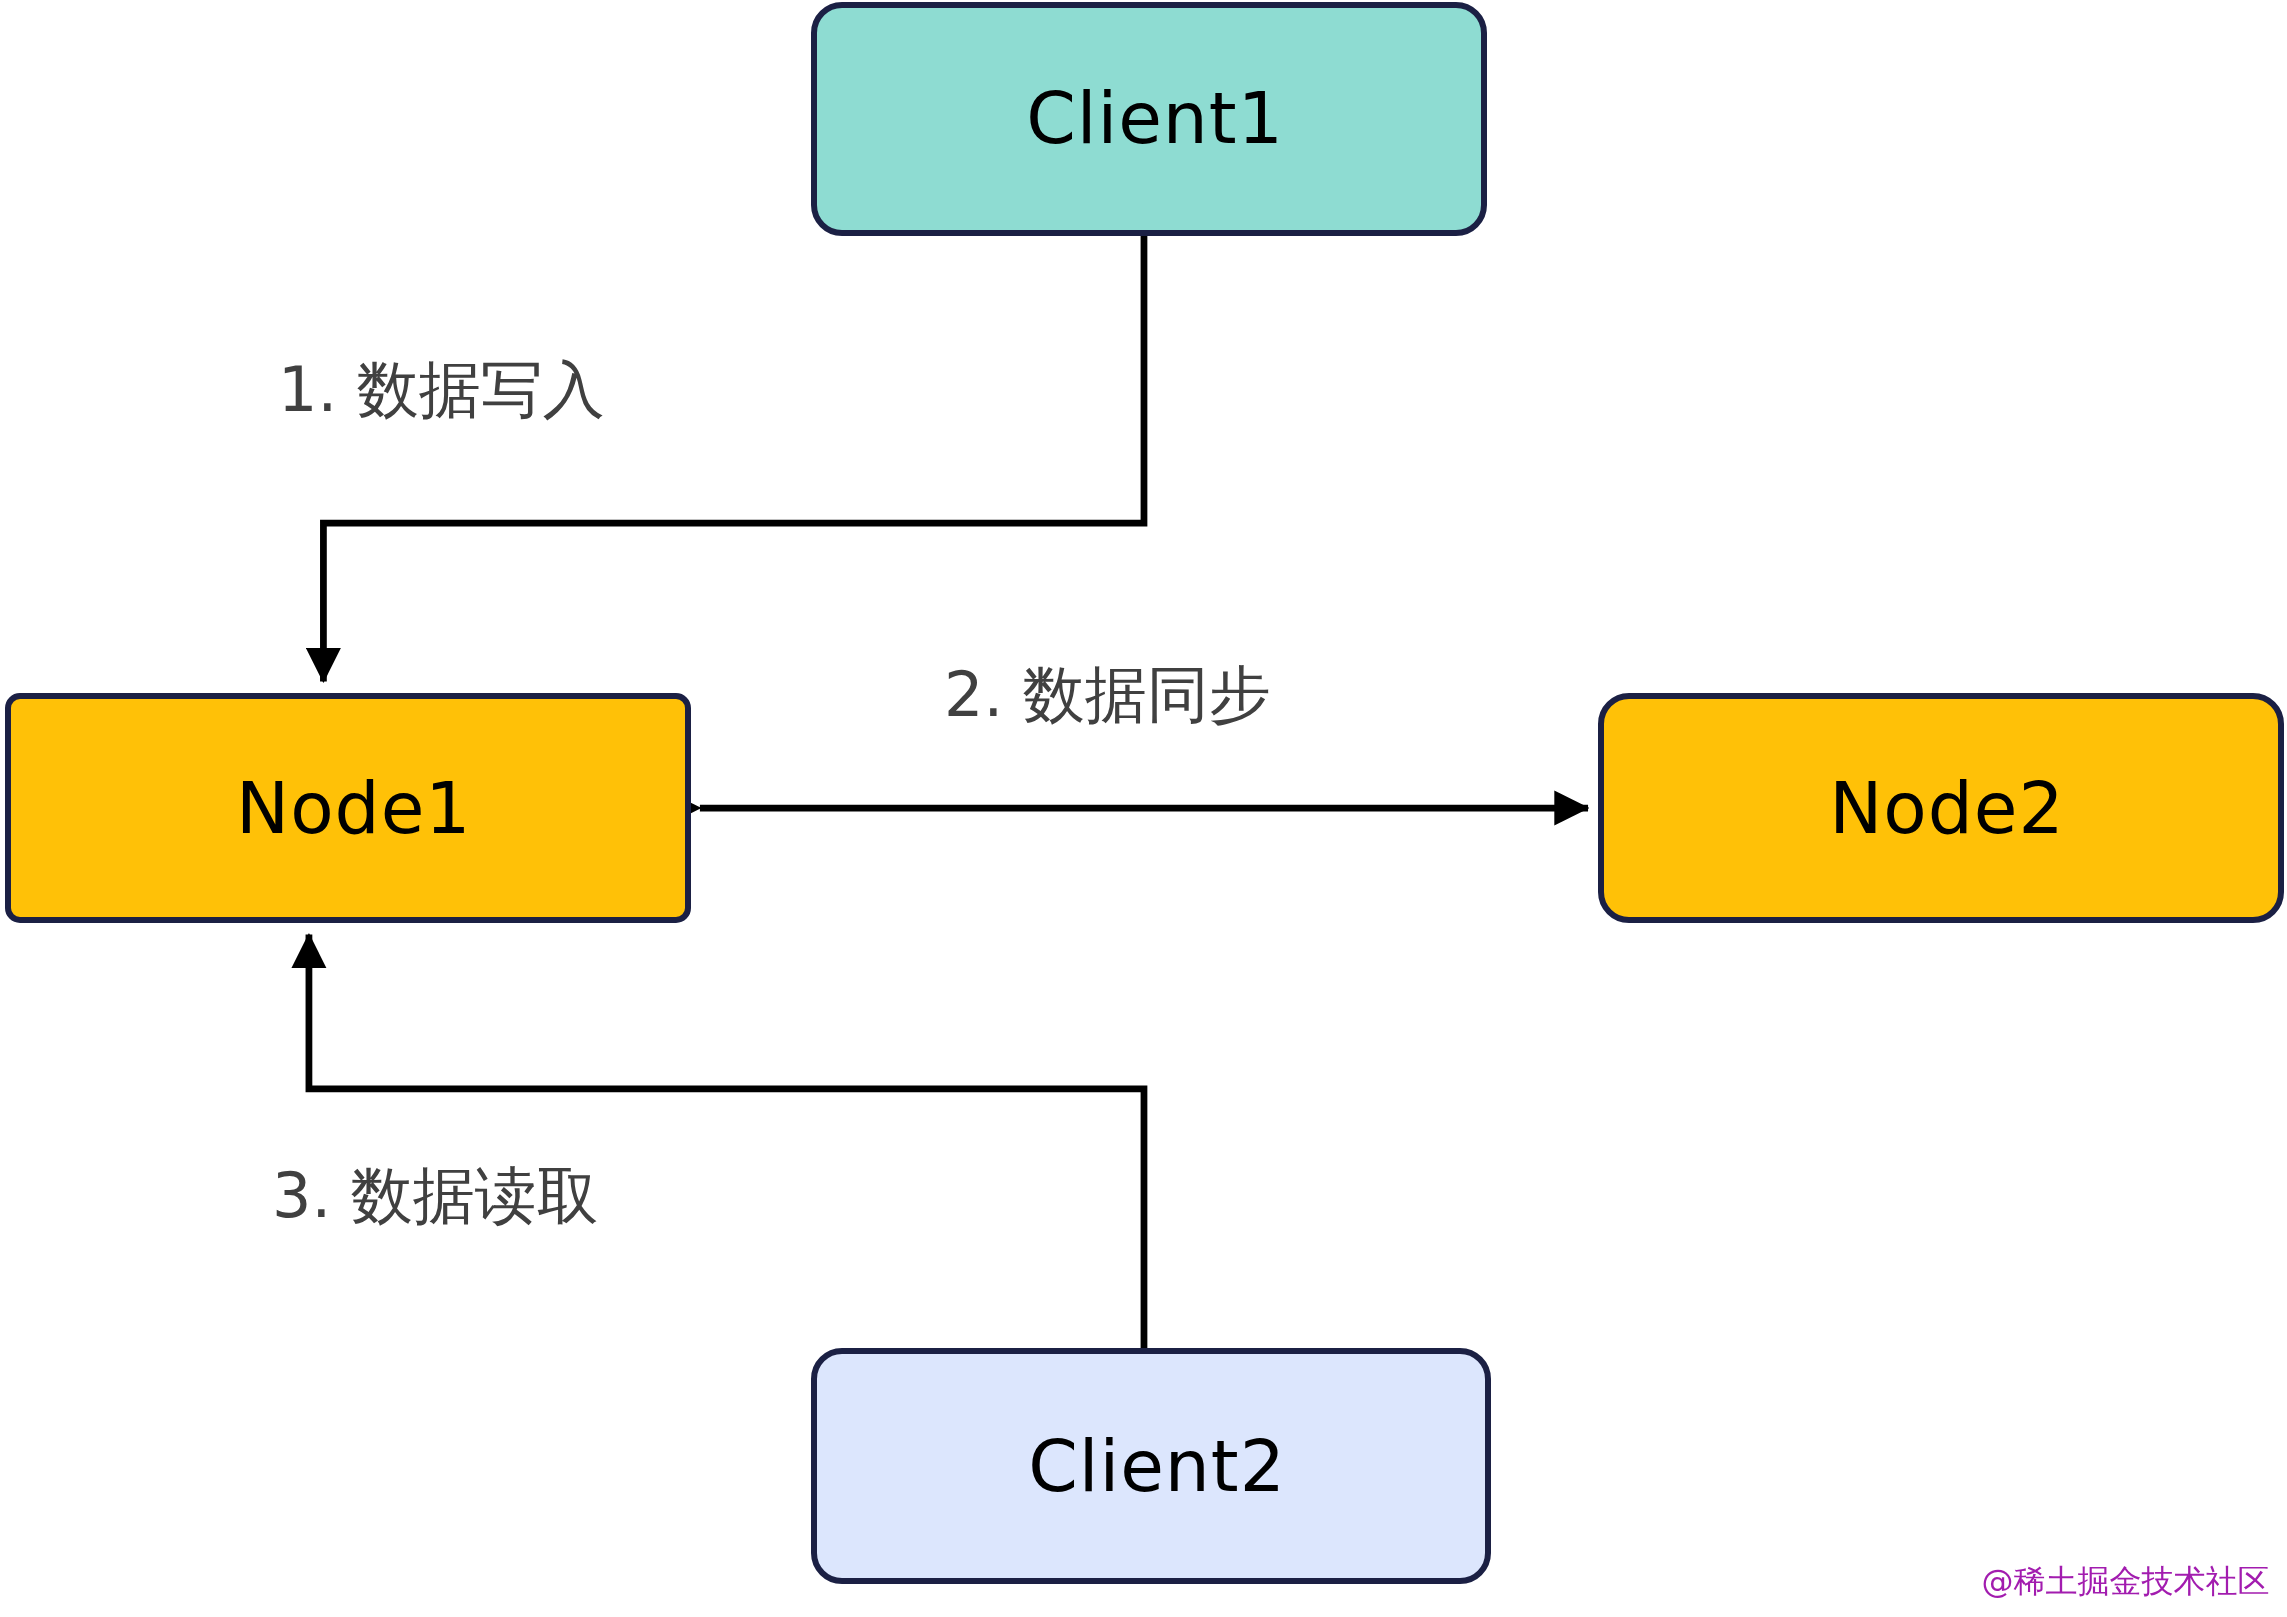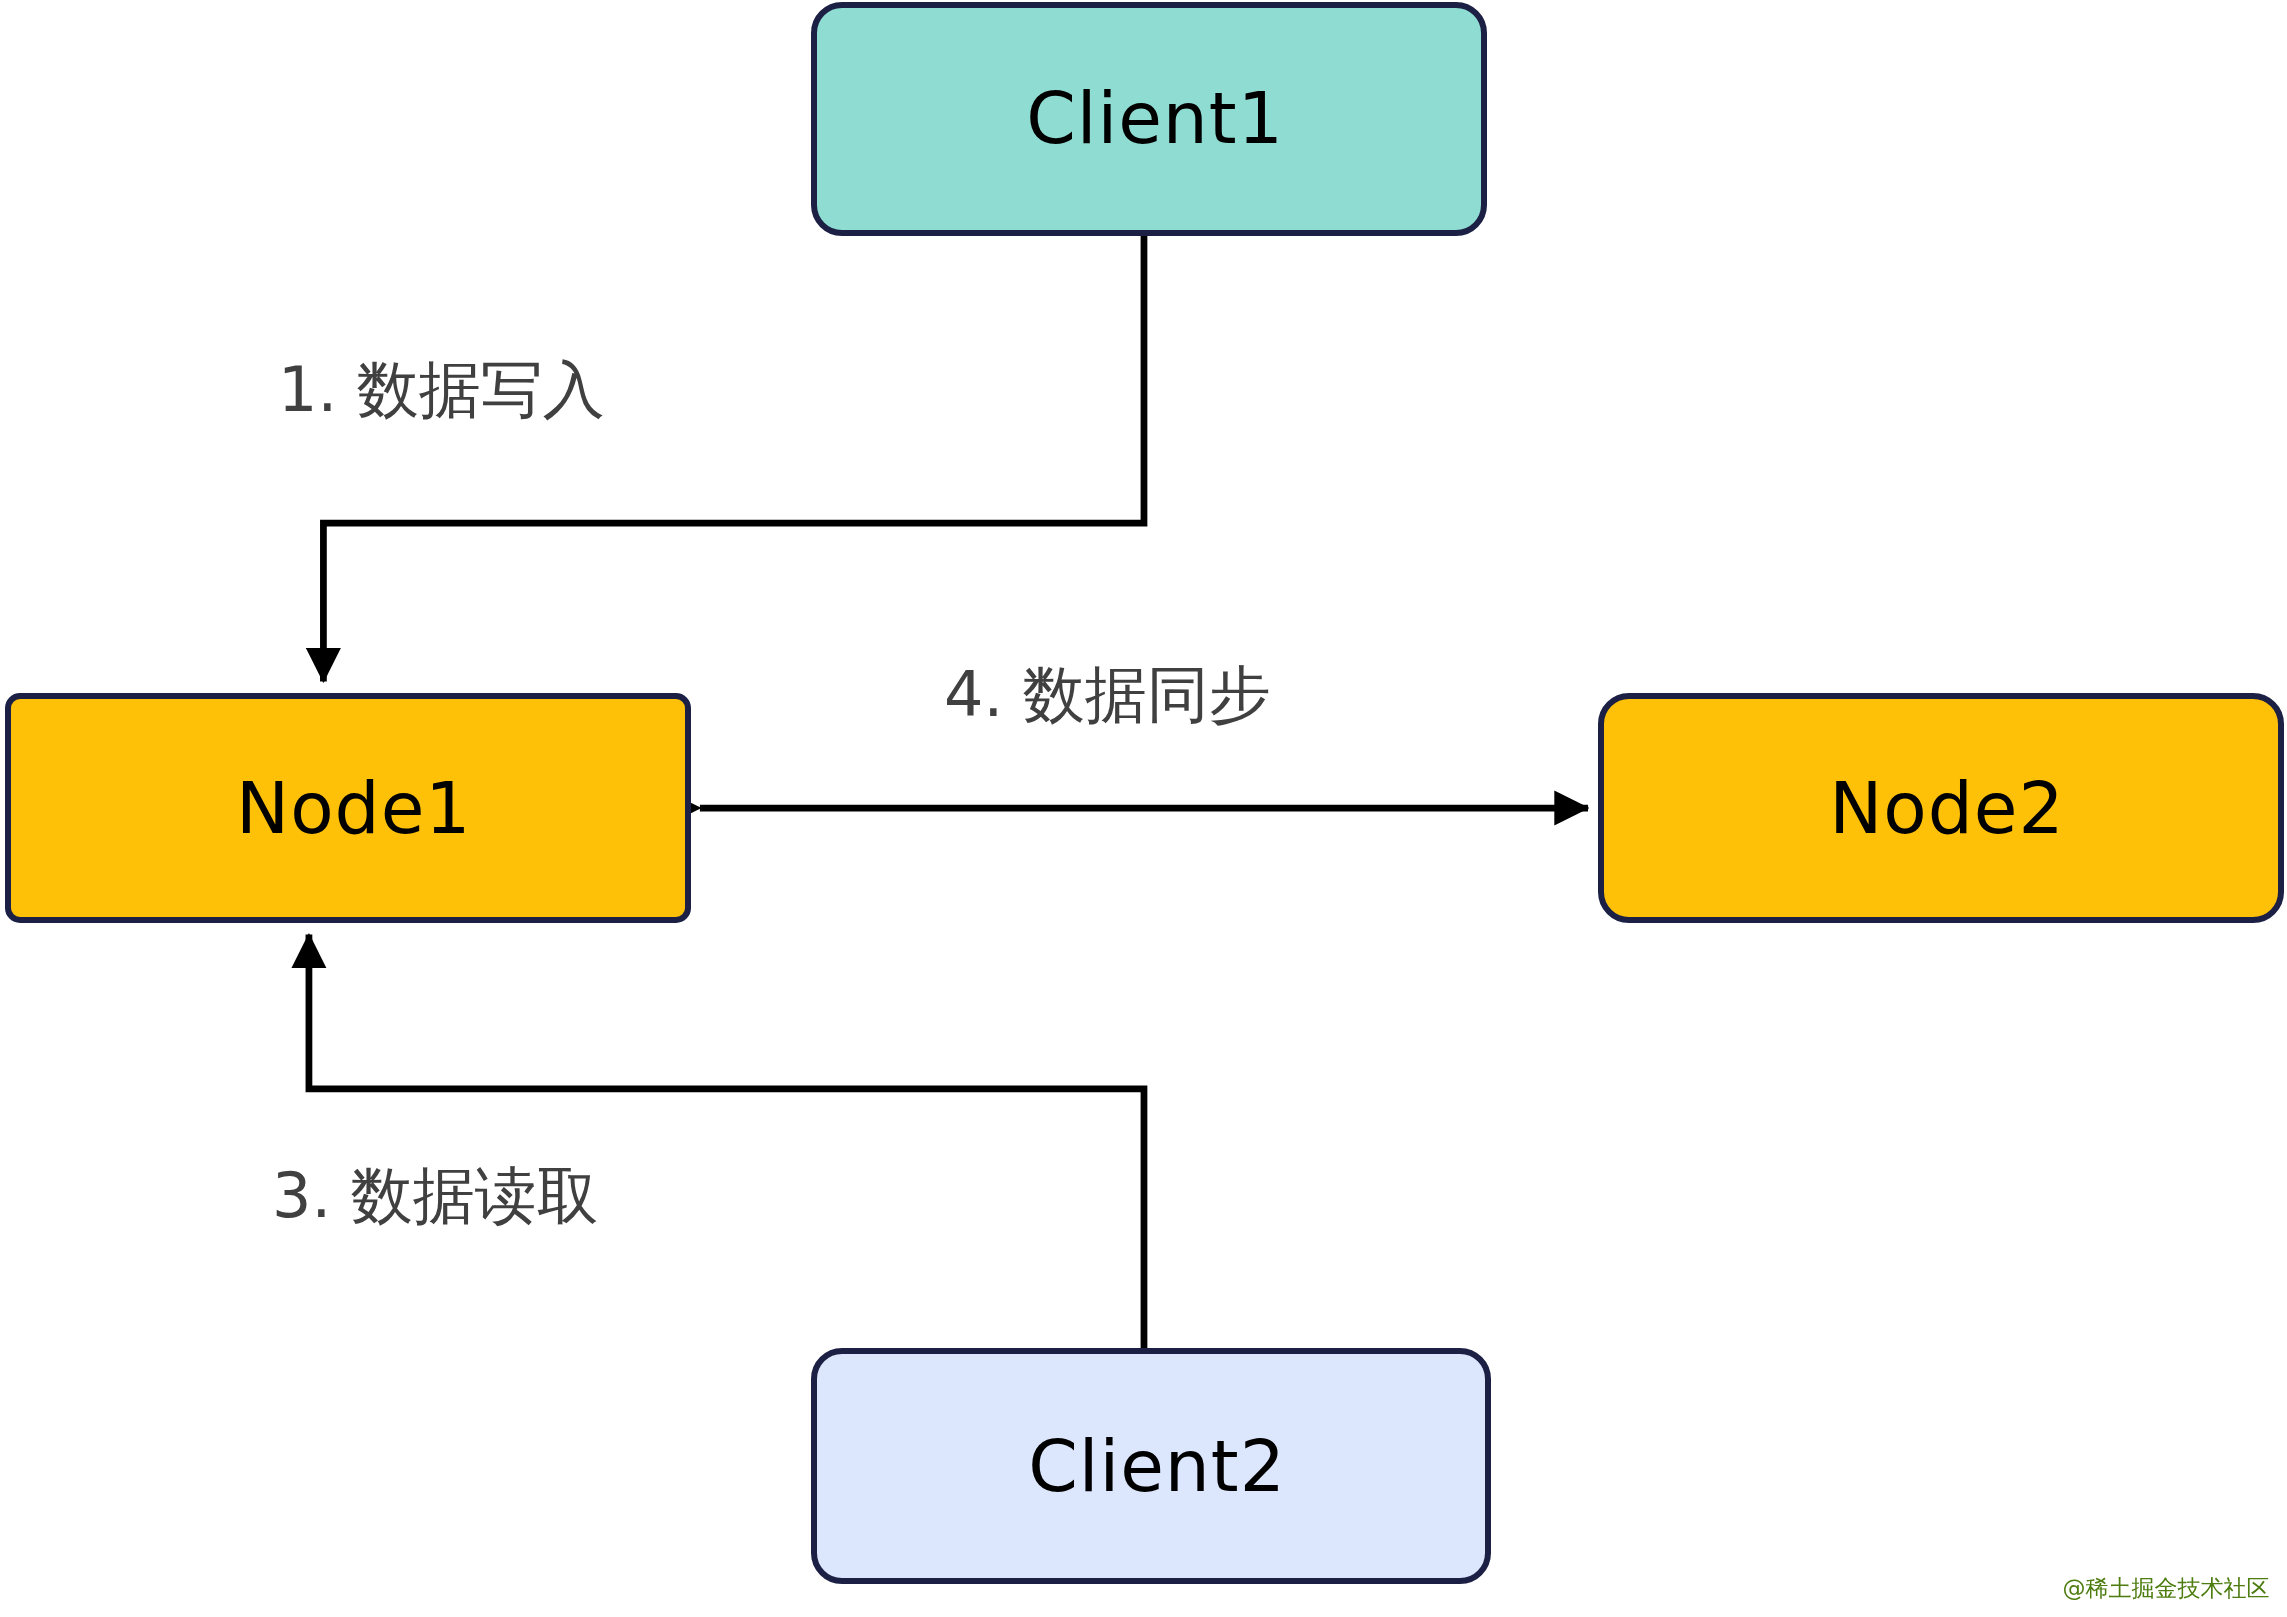--- a/index.html
+++ b/index.html
@@ -92,22 +92,22 @@
   }
   #edge-label-read {
     left: 272px;
     top: 1165px;
   }
   #watermark {
     position: absolute;
     right: 17.4px;
     bottom: 13.5px;
     font-family: "DejaVu Sans", sans-serif;
-    font-size: 23px;
-    color: #4d7c0f;
+    font-size: 32px;
+    color: #a21caf;
     white-space: nowrap;
     user-select: none;
   }
 </style>
 </head>
 <body>
 
 <div id="canvas">
 
   <svg class="edges" viewBox="0 0 2369 1675" width="2287" height="1617" xmlns="http://www.w3.org/2000/svg">
@@ -138,20 +138,20 @@
   <div class="node" id="node-node2">
     <span class="node-label">Node2</span>
   </div>
 
   <div class="node" id="node-client2">
     <span class="node-label">Client2</span>
   </div>
 
   <div class="edge-label" id="edge-label-write">1. 数据写入</div>
 
-  <div class="edge-label" id="edge-label-sync">4. 数据同步</div>
+  <div class="edge-label" id="edge-label-sync">2. 数据同步</div>
 
   <div class="edge-label" id="edge-label-read">3. 数据读取</div>
 
   <div id="watermark">@稀土掘金技术社区</div>
 
 </div>
 
 
 </body></html>

